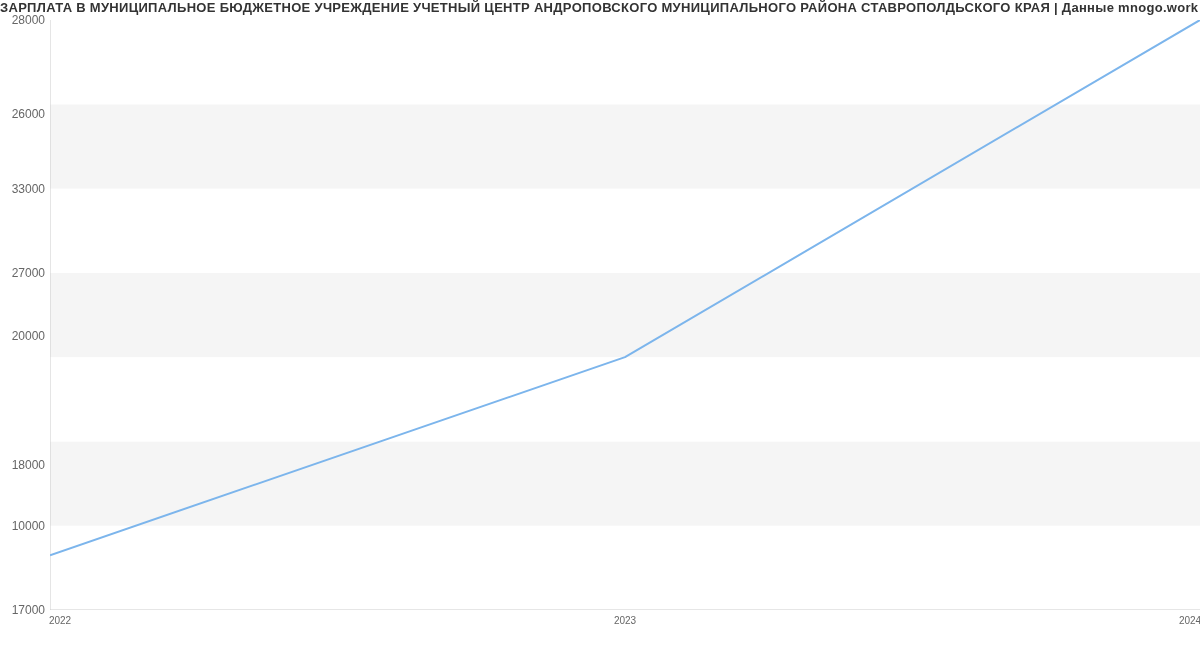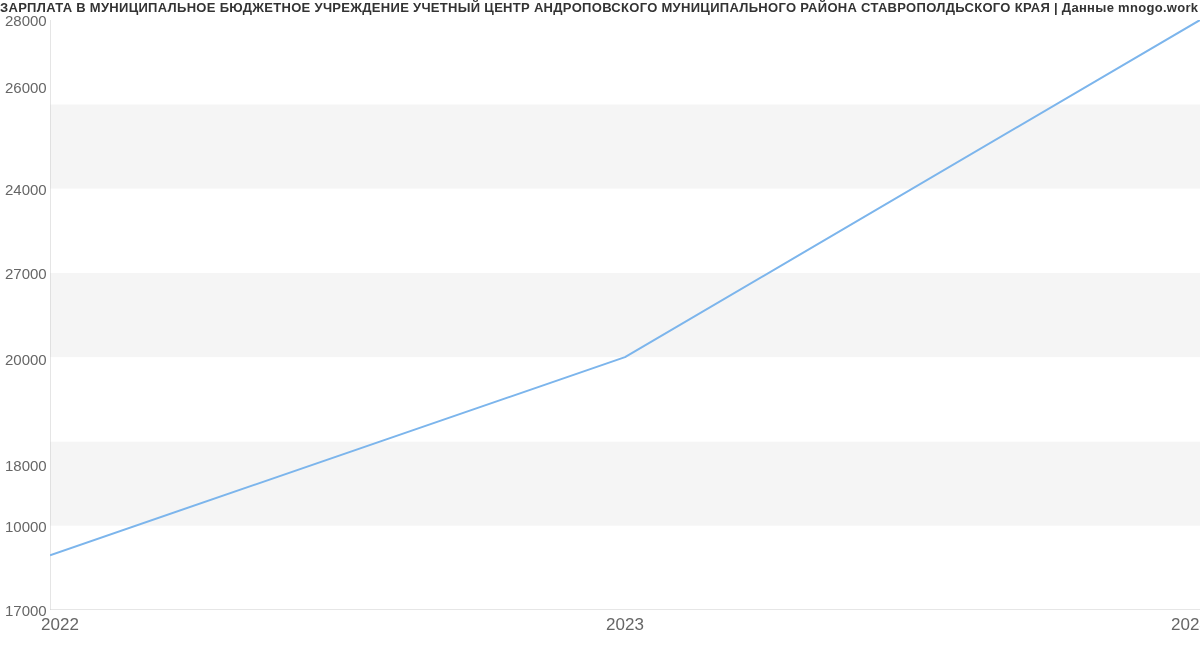--- a/index.html
+++ b/index.html
@@ -34,29 +34,29 @@
     left: 50px;
     top: 20px;
     width: 1150px;
     height: 590px;
   }
   svg { display: block; }
   .ytick-label {
     position: absolute;
     right: 1155px;
     transform: translateY(-50%);
-    font-size: 15px;
+    font-size: 12px;
     color: #666666;
     text-align: right;
     width: 40px;
   }
   .xtick-label {
     position: absolute;
     top: 615px;
-    font-size: 17px;
+    font-size: 10px;
     color: #666666;
     transform: translateX(-50%);
   }
 </style>
 </head>
 <body>
 
 <div class="chart-wrap">
 
   <div class="title">ЗАРПЛАТА В МУНИЦИПАЛЬНОЕ БЮДЖЕТНОЕ УЧРЕЖДЕНИЕ УЧЕТНЫЙ ЦЕНТР АНДРОПОВСКОГО МУНИЦИПАЛЬНОГО РАЙОНА СТАВРОПОЛДЬСКОГО КРАЯ | Данные mnogo.work</div>
@@ -83,23 +83,23 @@
         <line x1="0" x2="0" y1="590" y2="595" stroke="#cccccc"></line>
         <line x1="575" x2="575" y1="590" y2="595" stroke="#cccccc"></line>
         <line x1="1150" x2="1150" y1="590" y2="595" stroke="#cccccc"></line>
         <path d="M0.00 535.21 L575.00 337.14 L1150.00 0.00" fill="none" stroke="#7cb5ec" stroke-width="2" stroke-linejoin="round"></path>
       </svg>
   </div>
 
   <div class="ytick-label" style="top:610px">17000</div>
   <div class="ytick-label" style="top:525.71px">10000</div>
   <div class="ytick-label" style="top:465px">18000</div>
-  <div class="ytick-label" style="top:359px">20000</div>
+  <div class="ytick-label" style="top:336px">20000</div>
   <div class="ytick-label" style="top:272.86px">27000</div>
-  <div class="ytick-label" style="top:188.57px">24000</div>
-  <div class="ytick-label" style="top:87px">26000</div>
+  <div class="ytick-label" style="top:188.57px">33000</div>
+  <div class="ytick-label" style="top:114px">26000</div>
   <div class="ytick-label" style="top:20px">28000</div>
 
   <div class="xtick-label" style="left:60px">2022</div>
   <div class="xtick-label" style="left:625px">2023</div>
   <div class="xtick-label" style="left:1190px">2024</div>
 
 </div>
 
 </body></html>

